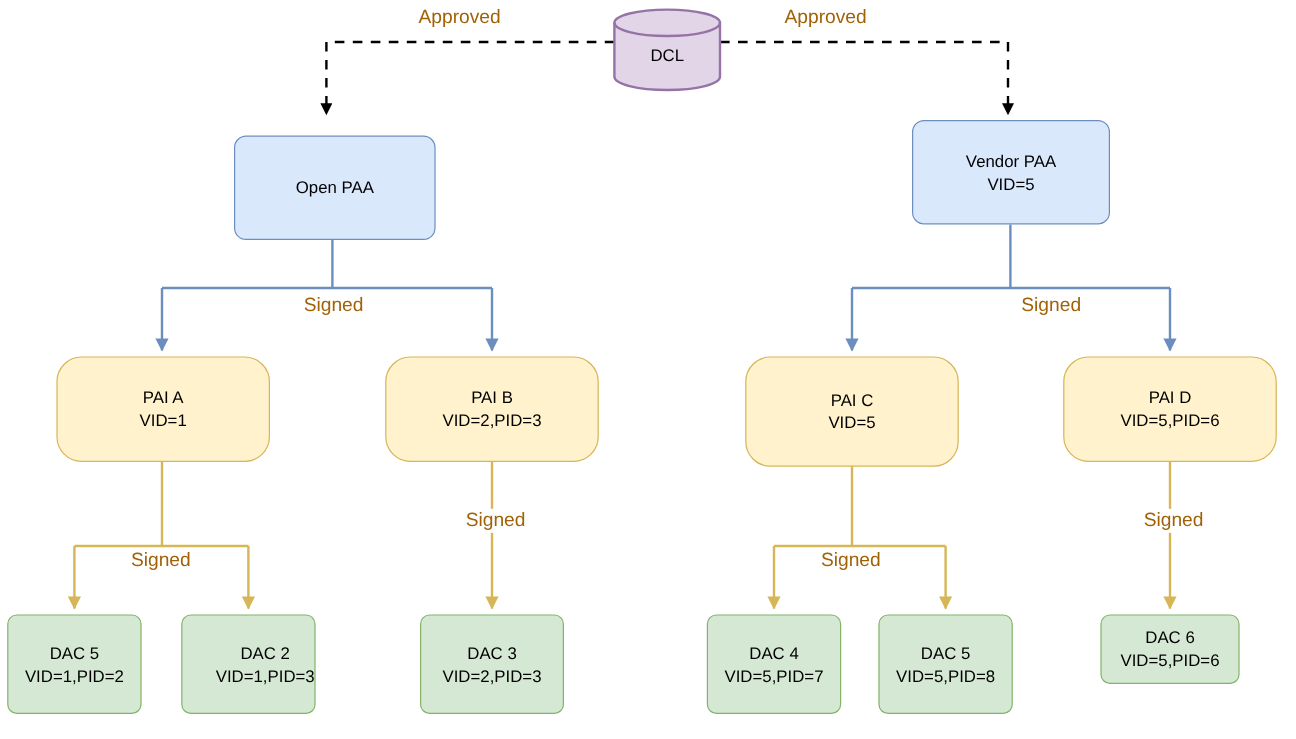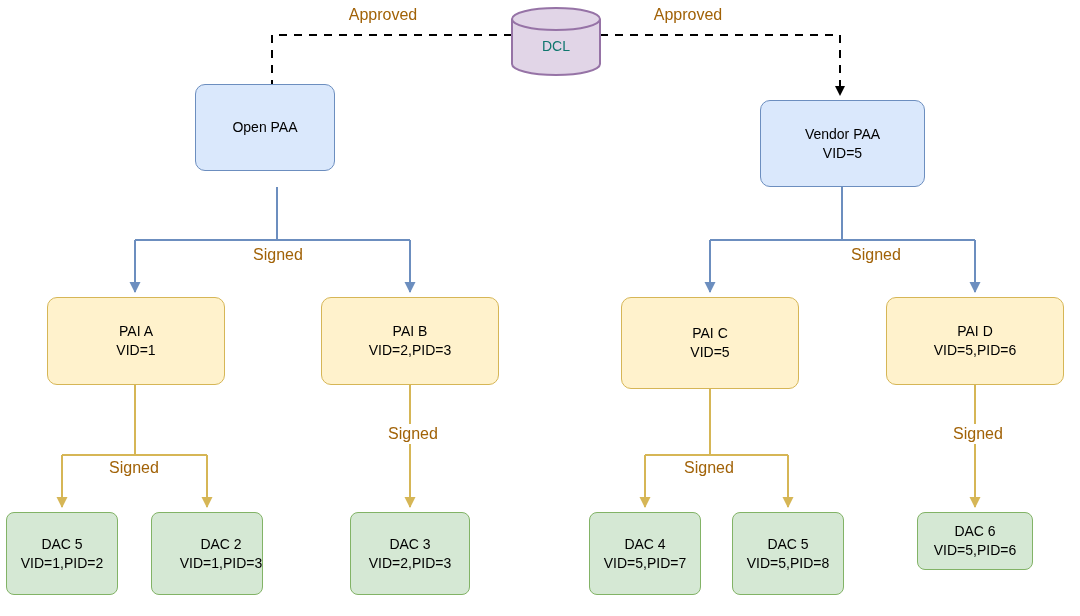--- a/index.html
+++ b/index.html
@@ -19,35 +19,35 @@
     flex-direction: column;
     align-items: center;
     justify-content: center;
     text-align: center;
     font-size: 14px;
     line-height: 19px;
     color: #000000;
     z-index: 2;
   }
   .node.paa { background: #dae8fc; border: 1.5px solid #6c8ebf; border-radius: 10px; }
-  .node.pai { background: #fff2cc; border: 1.5px solid #d6b656; border-radius: 10px; }
+  .node.pai { background: #fff2cc; border: 1.5px solid #d6b656; border-radius: 21px; }
   .node.dac { background: #d5e8d4; border: 1.5px solid #82b366; border-radius: 8px; }
   .edge-label {
     position: absolute;
     font-size: 16px;
     color: #a16207;
     text-align: center;
     z-index: 3;
     line-height: 20px;
   }
   .edge-label.bg { background: #ffffff; padding: 0 3px; }
   .dcl-label {
     position: absolute;
     font-size: 14px;
-    color: #0f766e;
+    color: #000000;
     text-align: center;
     z-index: 3;
   }
 </style>
 </head>
 <body>
 
 <div class="canvas">
 
   <svg width="1080" height="616" viewBox="0 0 1080 616">
@@ -87,21 +87,21 @@
     <path d="M975,385 L975,507" fill="none" stroke="#d6b656" stroke-width="2" marker-end="url(#arrow-yellow)"></path>
 
     <g>
       <path d="M512,19 C512,13 531,8 556,8 C581,8 600,13 600,19 L600,64 C600,70 581,75 556,75 C531,75 512,70 512,64 Z" fill="#e1d5e7" stroke="#9673a6" stroke-width="2"></path>
       <path d="M512,19 C512,25 531,30 556,30 C581,30 600,25 600,19" fill="none" stroke="#9673a6" stroke-width="2"></path>
     </g>
   </svg>
 
   <div class="dcl-label" style="left:512px; top:38px; width:88px;">DCL</div>
 
-  <div class="node paa" style="left:195px; top:84px; width:140px; height:87px;">
+  <div class="node paa" style="left:195px; top:113px; width:168px; height:87px;">
     <div>Open PAA</div>
   </div>
 
   <div class="node paa" style="left:760px; top:100px; width:165px; height:87px;">
     <div>Vendor PAA</div>
     <div>VID=5</div>
   </div>
 
   <div class="node pai" style="left:47px; top:297px; width:178px; height:88px;">
     <div>PAI A</div>

